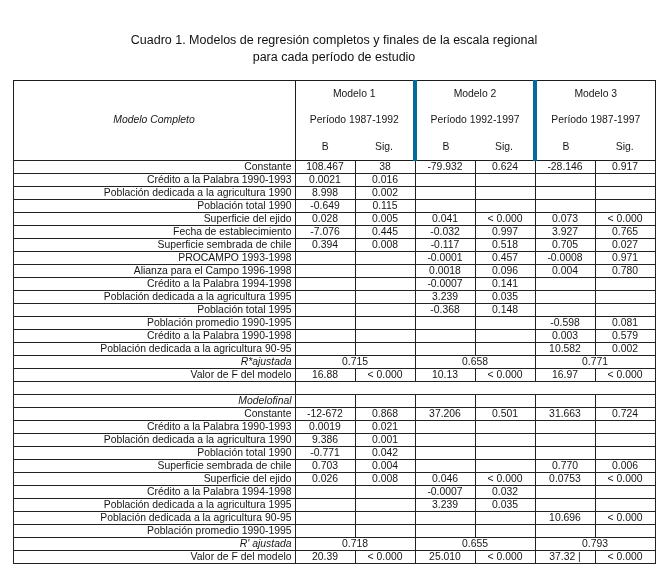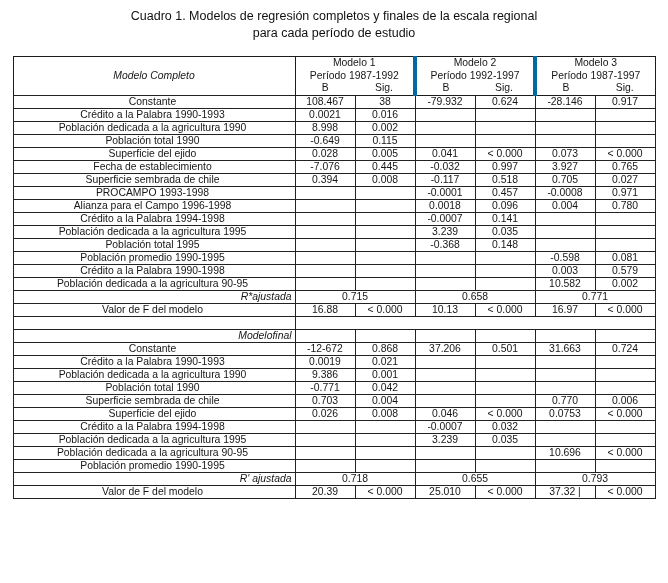--- a/index.html
+++ b/index.html
@@ -2,46 +2,46 @@
 <html><head>
 <meta charset="utf-8">
 <style>
   * { margin:0; padding:0; box-sizing:border-box; }
   html,body { background:#ffffff; }
   body {
     width:668px; height:583px; overflow:hidden;
     font-family:"Liberation Sans", sans-serif;
     color:#161616;
   }
-  .page { padding-top:8px; }
+  .page { padding-top:8px;margin-top:24px; }
   .doc-title { text-align:center; font-size:12.5px; line-height:1.35; color:#101010; }
   table.reg {
     border-collapse:collapse;
     table-layout:fixed;
     width:642px;
     margin:14px auto 0 auto;
     font-size:10.4px;
     border:1.5px solid #1c1c1c;
   }
   col.label-col { width:282px; }
   col.val-col { width:60px; }
   thead th {
     font-weight:normal; text-align:center;
-    padding:0 2px; height:13px; line-height:12.5px; white-space:nowrap;
+    padding:7px 2px; height:13px; line-height:12.5px; white-space:nowrap;
   }
   th.label-head { border-right:1px solid #1c1c1c; vertical-align:middle;font-style:italic; }
   th.group-start { border-left:4px solid #0369a1; }
   thead tr.sub-head th { border-bottom:1px solid #1c1c1c; }
   tbody td {
     border:1px solid #222222;
     height:13px; line-height:12px;
     padding:0 3px;
     white-space:nowrap; overflow:hidden;
   }
-  td.lbl { text-align:center; padding-left:0; }
+  td.lbl { text-align:right; padding-left:0; }
   td.val { text-align:center; }
   td.ital-center { text-align:right; font-style:italic; }
   tr.blank-row td { border-left:1px solid #222222; border-right:1px solid #222222; }
 </style>
 </head>
 <body>
 
 <div class="page">
 
   <div class="doc-title">

